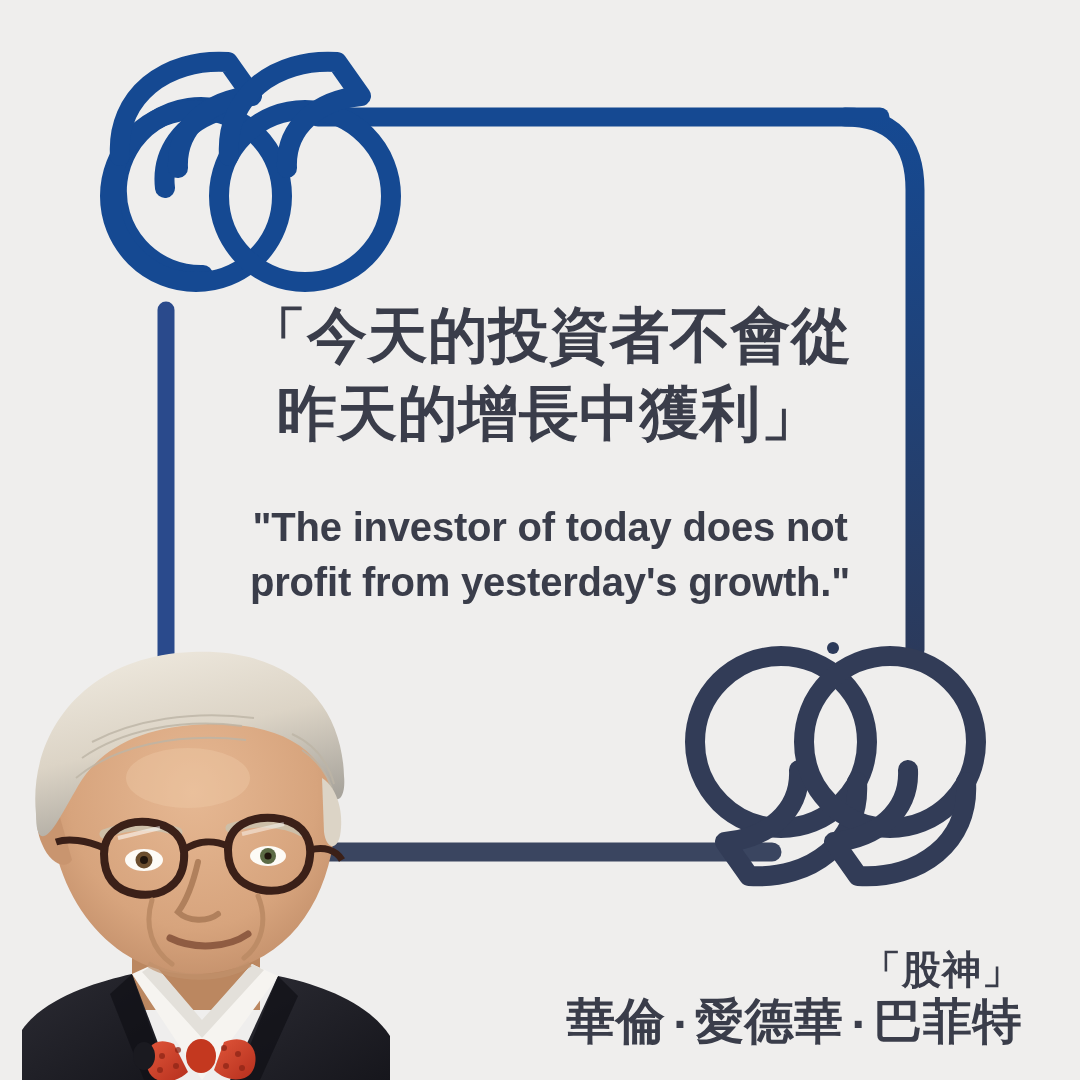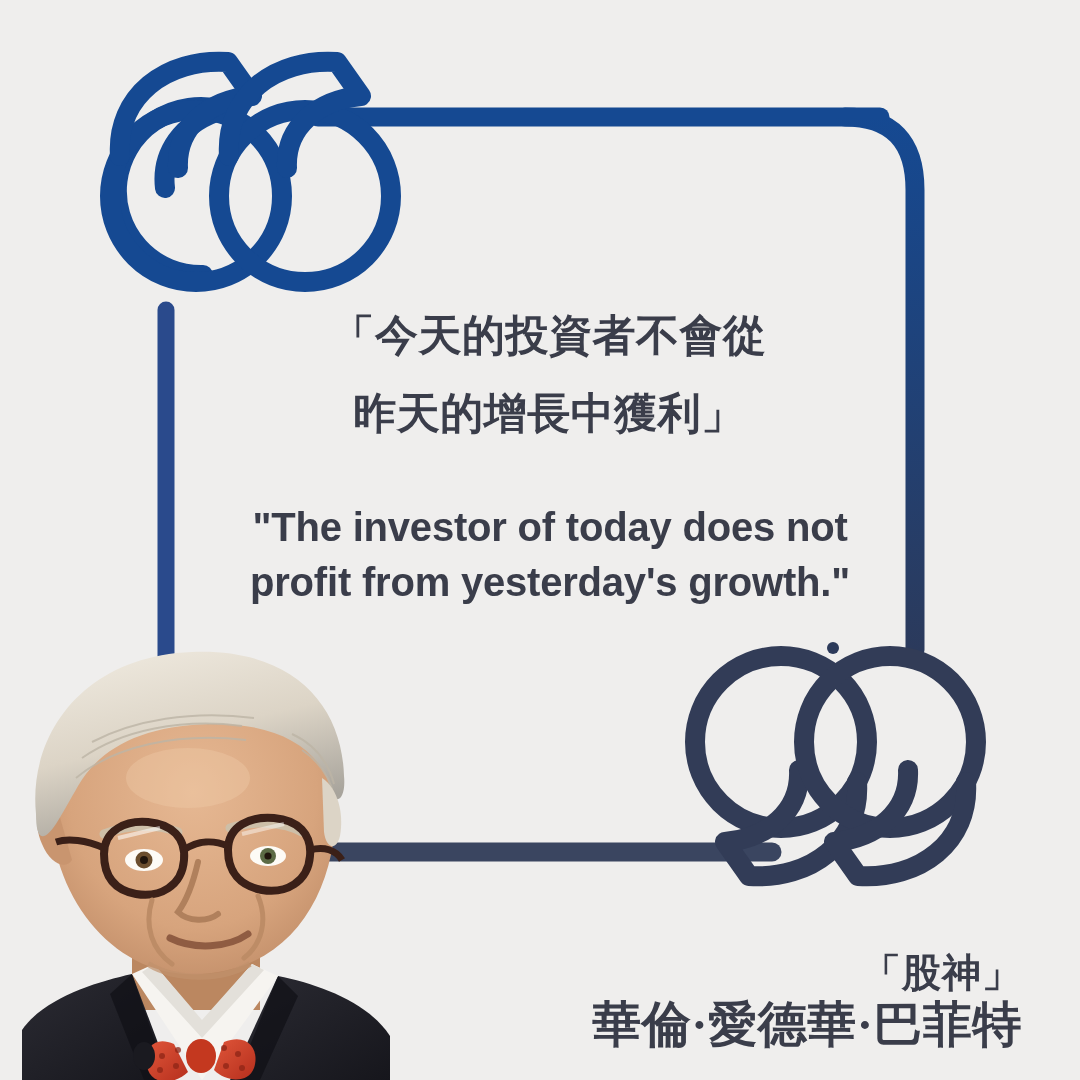--- a/index.html
+++ b/index.html
@@ -32,21 +32,21 @@
   }
 
   
   #quote-zh{
     position:absolute;
     left:196px;top:296px;
     width:706px;
     text-align:center;
     font-family:"DejaVu Sans","Liberation Sans",sans-serif;
     font-weight:bold;
-    font-size:43px;
+    font-size:60px;
     line-height:78px;
     letter-spacing:0.5px;
     color:#3a3d4a;
     z-index:8;
   }
   #quote-zh .zl{display:block;white-space:nowrap;}
 
   #quote-en{
     position:absolute;
     left:210px;top:500px;
@@ -57,21 +57,21 @@
     line-height:55px;
     letter-spacing:-0.2px;
     color:#3a3d4a;
     z-index:8;
   }
 
   #attribution{
     position:absolute;
     right:58px;bottom:28px;
     text-align:right;
-    font-family:Liberation Serif, serif;
+    font-family:Liberation Mono, monospace;
     font-weight:bold;
     color:#3a3d4a;
     z-index:8;
   }
   #attribution .a1{
     display:block;font-size:39px;line-height:50px;letter-spacing:1px;
   }
   #attribution .a2{
     display:block;font-size:49px;line-height:54px;letter-spacing:0.5px;
   }

